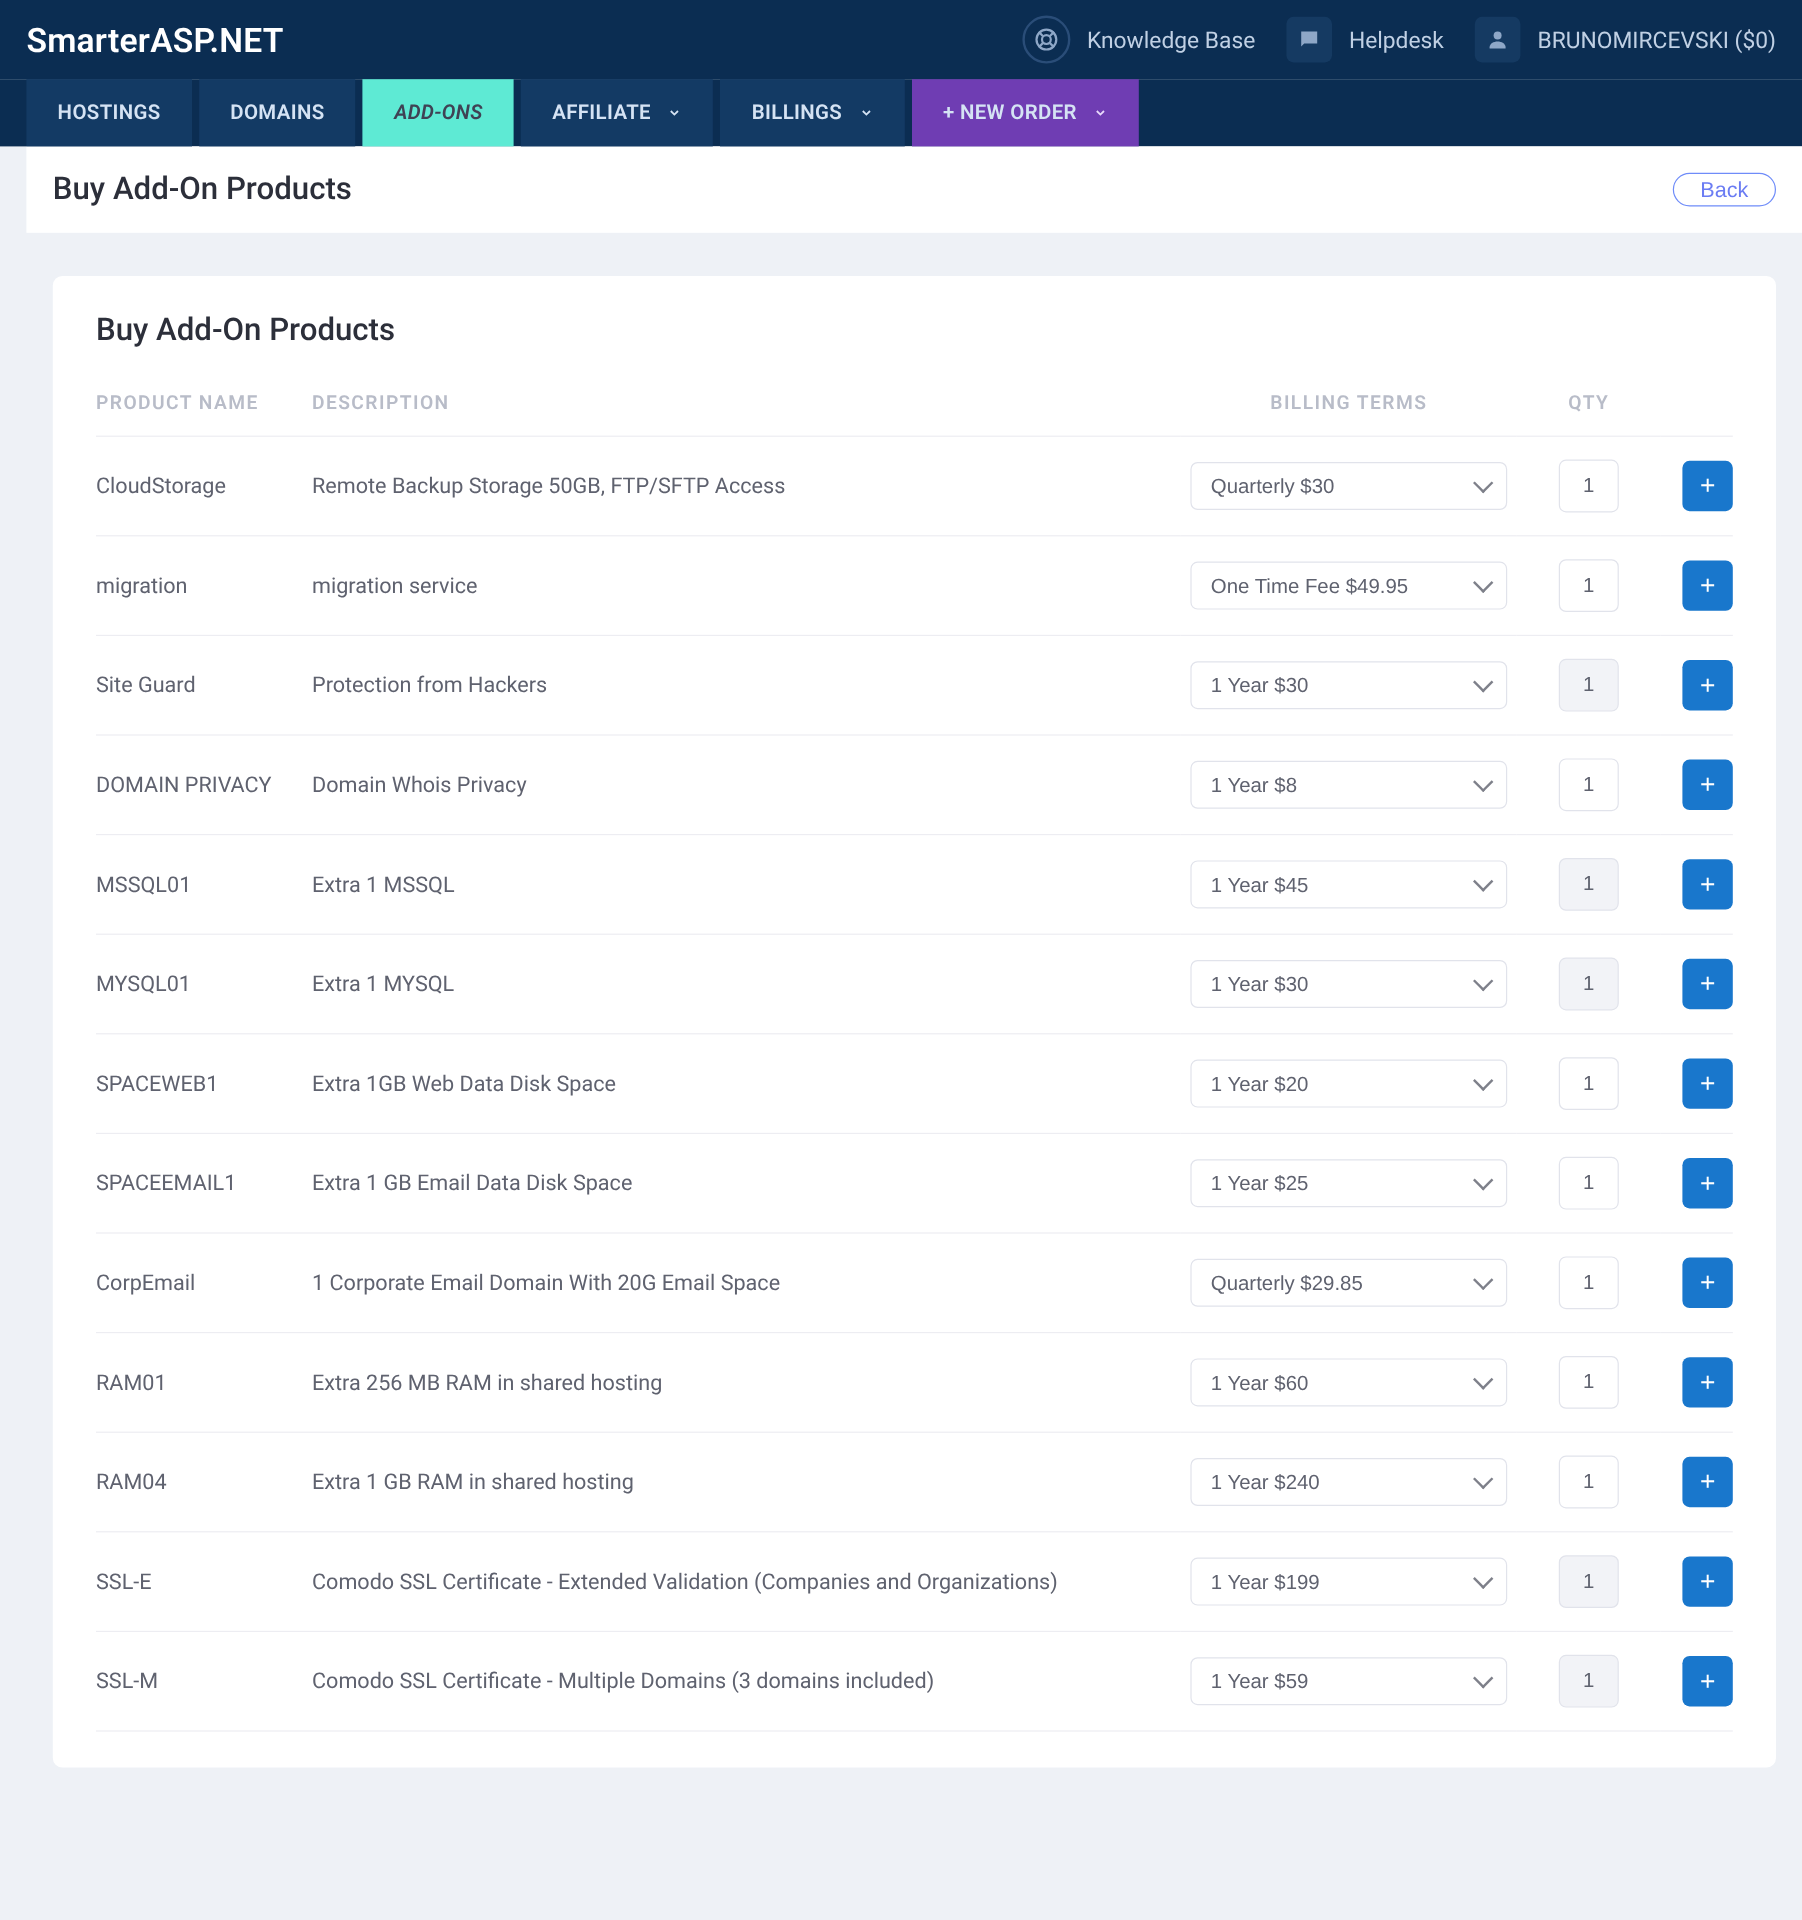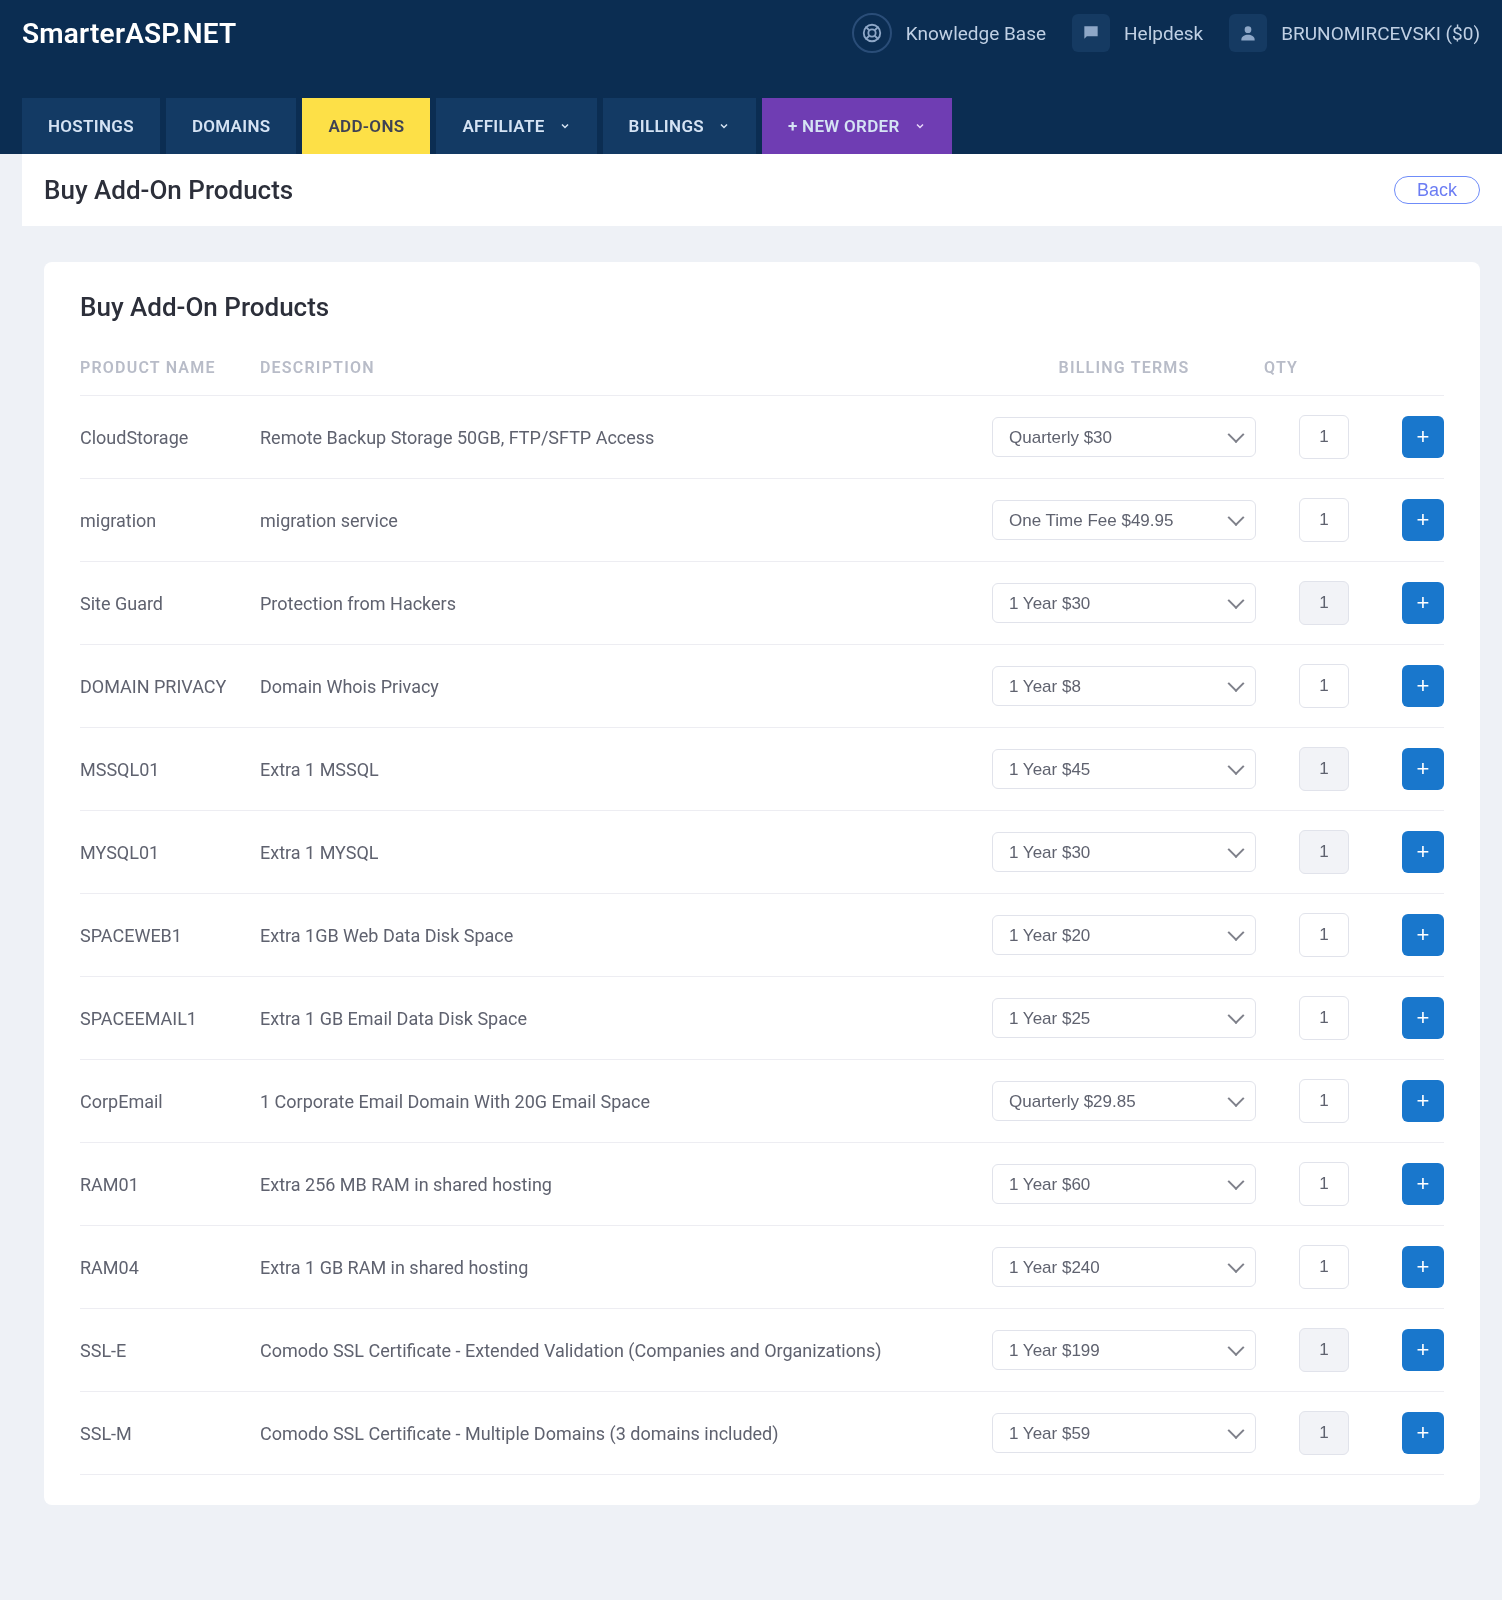--- a/index.html
+++ b/index.html
@@ -4,34 +4,34 @@
 <style>
   * { box-sizing: border-box; margin: 0; padding: 0; }
   body { font-family: -apple-system, BlinkMacSystemFont, "Segoe UI", Roboto, Helvetica, Arial, sans-serif; background: #eef1f6; color: #3f4254; width: 1502px; }
   .topbar { background: #0b2d52; height: 66px; display: flex; align-items: center; padding: 12px 22px; justify-content: space-between; }
   .brand { color: #fff; font-size: 28px; font-weight: 600; letter-spacing: .2px; }
   .top-right { display: flex; align-items: center; gap: 26px; }
   .tr-item { display: flex; align-items: center; gap: 14px; color: #c0d0e4; font-size: 19px; cursor: pointer; }
   .tr-icon { width: 38px; height: 38px; display: flex; align-items: center; justify-content: center; background: #153a62; border-radius: 6px; }
   .tr-icon.round { border-radius: 50%; background: transparent; border: 2px solid #2a4d78; width: 40px; height: 40px; }
   .tabs-row { background: #0b2d52; padding-left: 22px; display: flex; gap: 0; }
-  .tab { height: 56px; display: flex; align-items: center; padding: 0 26px; color: #d5e3f4; font-weight: 600; font-size: 17px; background: #133a64; margin-right: 6px; letter-spacing: .3px; cursor: pointer; margin-top: 32px; }
-  .tab.active { background: #fde047; color: #3f4254; }
+  .tab { height: 56px; display: flex; align-items: center; padding: 0 26px; color: #d5e3f4; font-weight: 600; font-size: 17px; background: #133a64; margin-right: 6px; letter-spacing: .3px; cursor: pointer; }
+  .tab.active { background: #5eead4; color: #3f4254; font-style: italic; }
   .tab.purple { background: #6f3db3; align-items: center; }
   .tab .chev { margin-left: 14px; display: inline-block; }
   .page-header { background: #fff; height: 72px; display: flex; align-items: center; justify-content: space-between; padding: 0 22px; margin-left: 22px; }
   .page-title { font-size: 26px; font-weight: 500; color: #2c2f3a; }
   .back-btn { height: 28px; padding: 0 22px; border: 1.5px solid #6f8cf9; color: #6b7cf3; background: #fff; border-radius: 17px; font-size: 18px; cursor: pointer; }
   .content-wrap { padding: 36px 22px 22px 22px; margin-left: 22px; }
   .card { background: #fff; border-radius: 8px; padding: 30px 36px; }
   .card-title { font-size: 26px; font-weight: 500; color: #2c2f3a; margin-bottom: 36px; }
   table { width: 100%; border-collapse: collapse; }
   th { text-align: left; font-size: 16px; font-weight: 600; color: #b8bcc8; letter-spacing: 1.2px; padding-bottom: 18px; border-bottom: 1px solid #ededf2; }
   th:nth-child(3) { text-align: center; width: 280px; }
-  th:nth-child(4) { text-align: left; width: 120px; }
+  th:nth-child(4) { text-align: center; width: 120px; }
   th:nth-child(5) { width: 60px; }
   td { padding: 19px 0; border-bottom: 1px solid #ededf2; font-size: 18px; color: #5f626f; vertical-align: middle; }
   td:nth-child(1){ width: 180px; padding-right: 14px;}
   .billing-select { width: 264px; height: 40px; border: 1px solid #e1e3eb; border-radius: 6px; background: #fff; padding: 0 38px 0 16px; font-size: 17px; color: #5f626f; appearance: none; position: relative; }
   .select-wrap { position: relative; display: inline-block; }
   .select-wrap::after { content: ""; position: absolute; right: 14px; top: 50%; width: 10px; height: 10px; border-right: 2px solid #7e808a; border-bottom: 2px solid #7e808a; transform: translateY(-70%) rotate(45deg); pointer-events: none; }
   .qty-input { width: 50px; height: 44px; border: 1px solid #e1e3eb; border-radius: 6px; text-align: center; font-size: 17px; color: #5f626f; background: #fff; }
   .qty-input.locked { background: #f2f3f7; }
   td.qty-cell { text-align: center; }
   td.billing-cell { text-align: center; }

